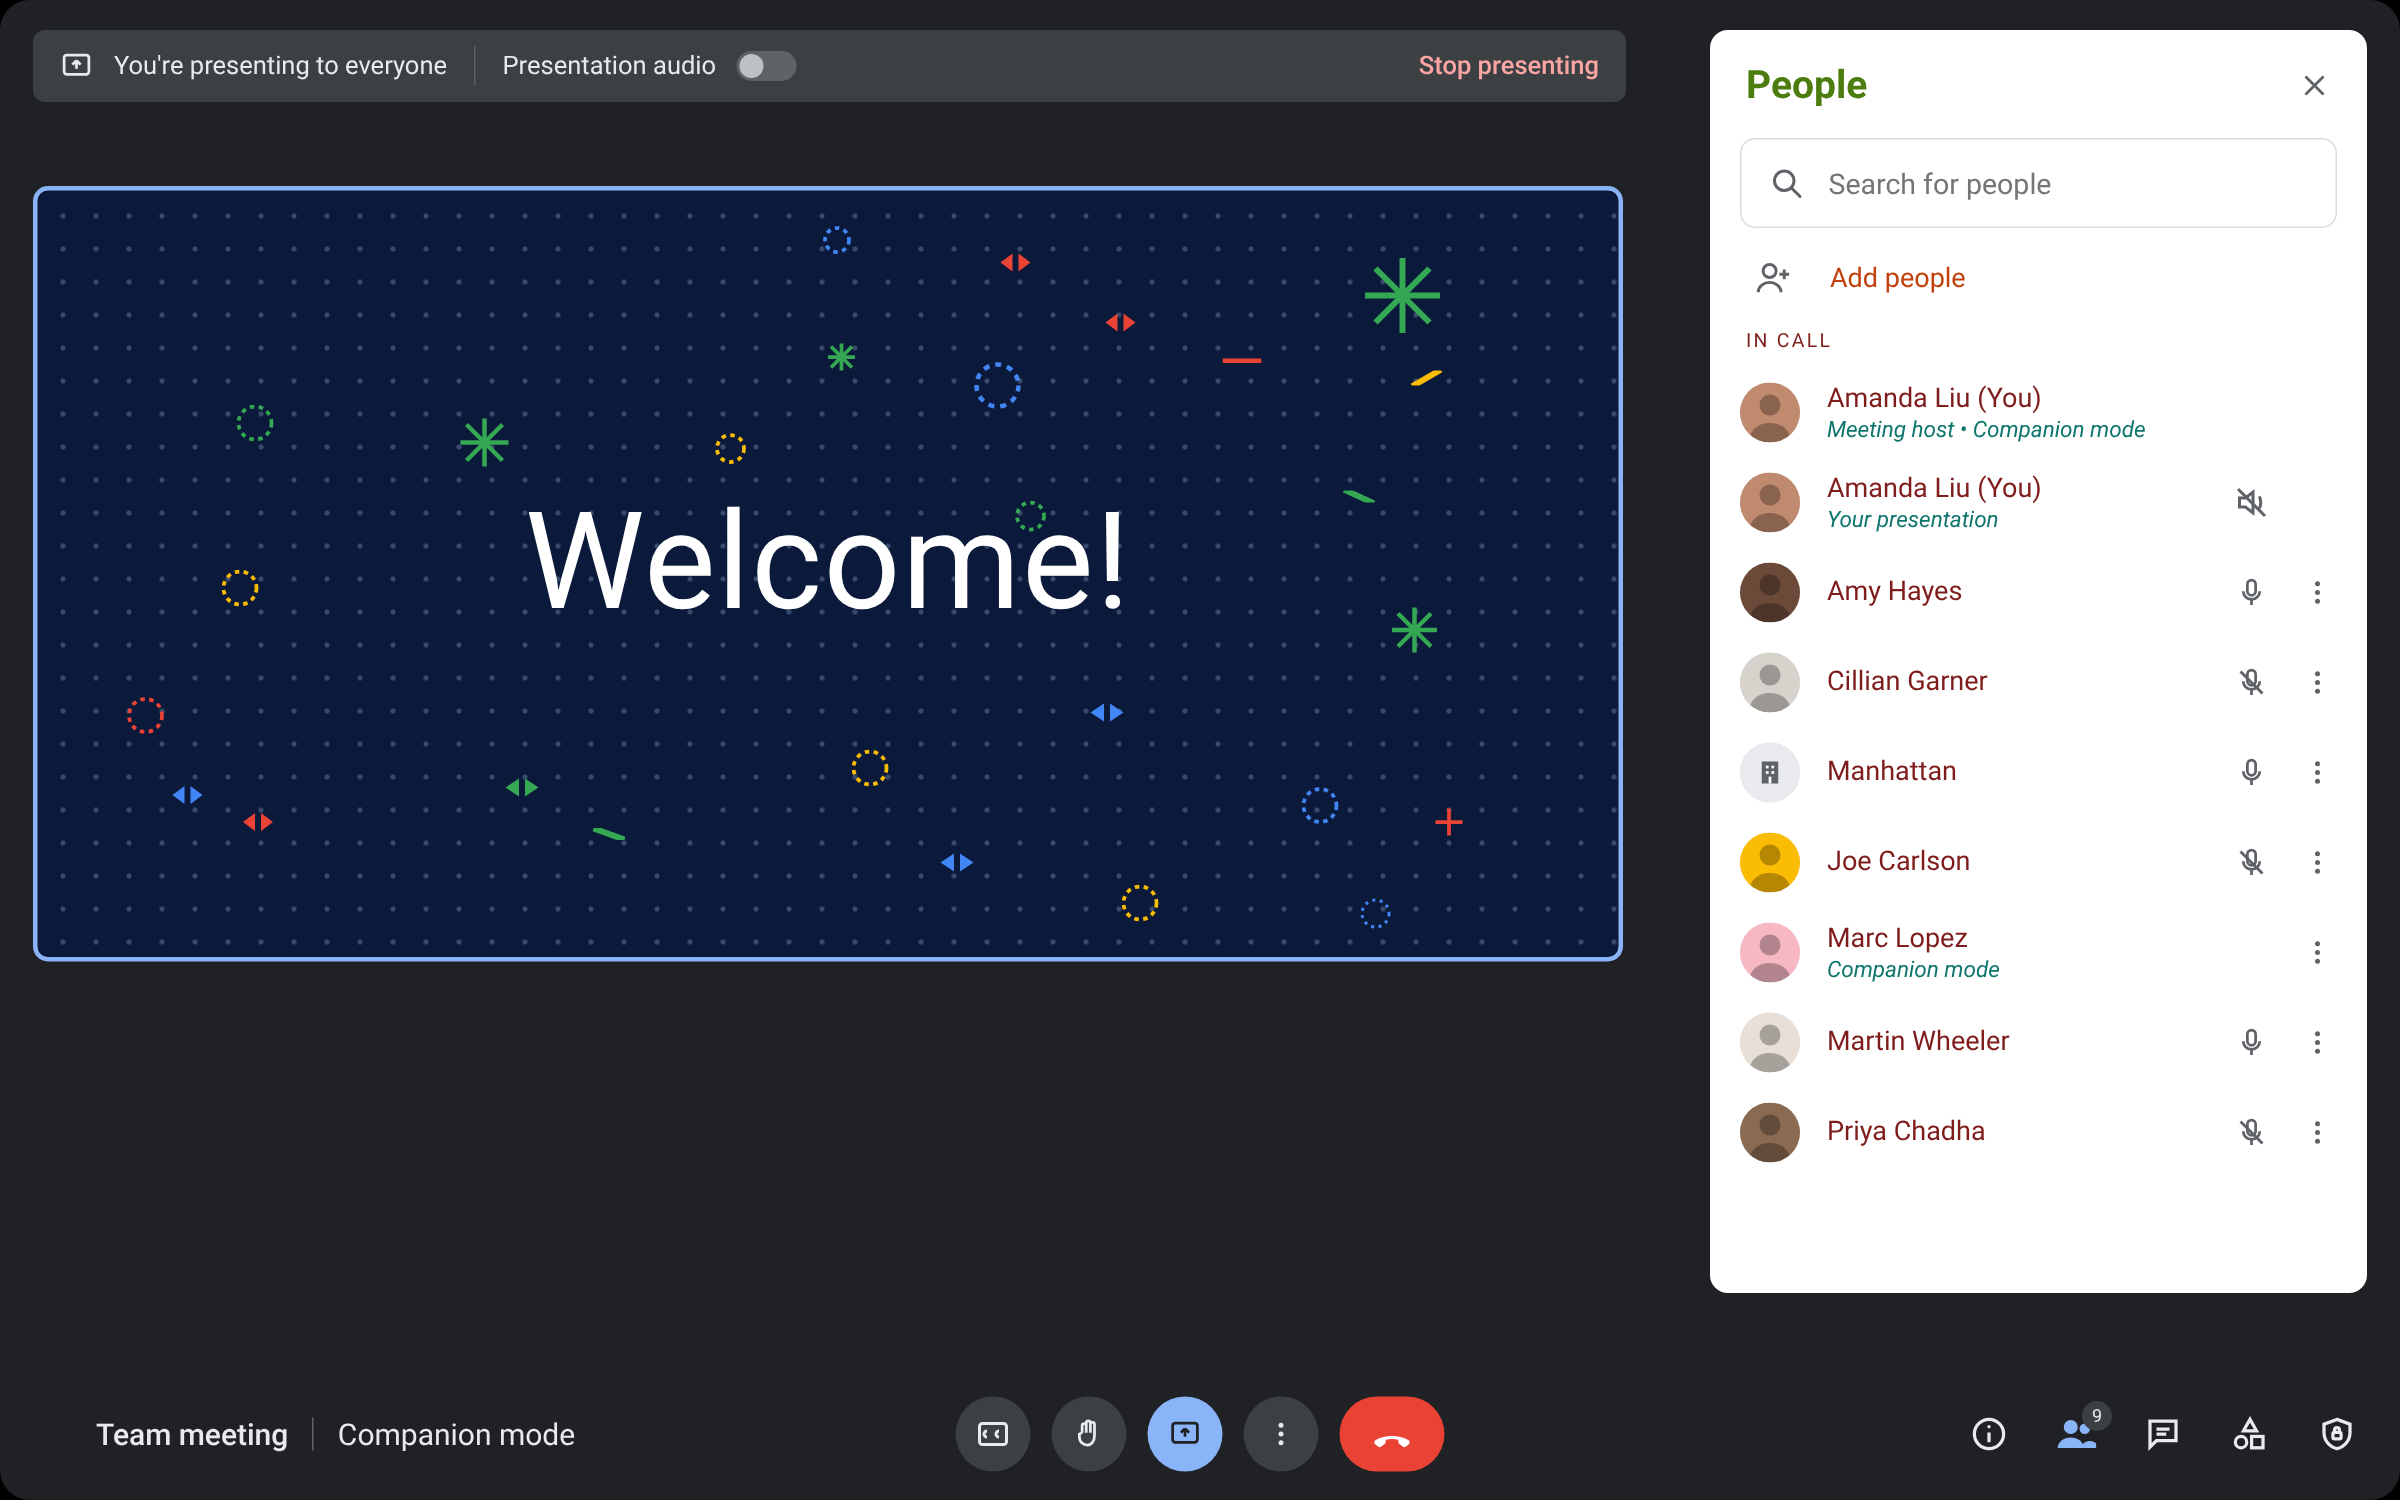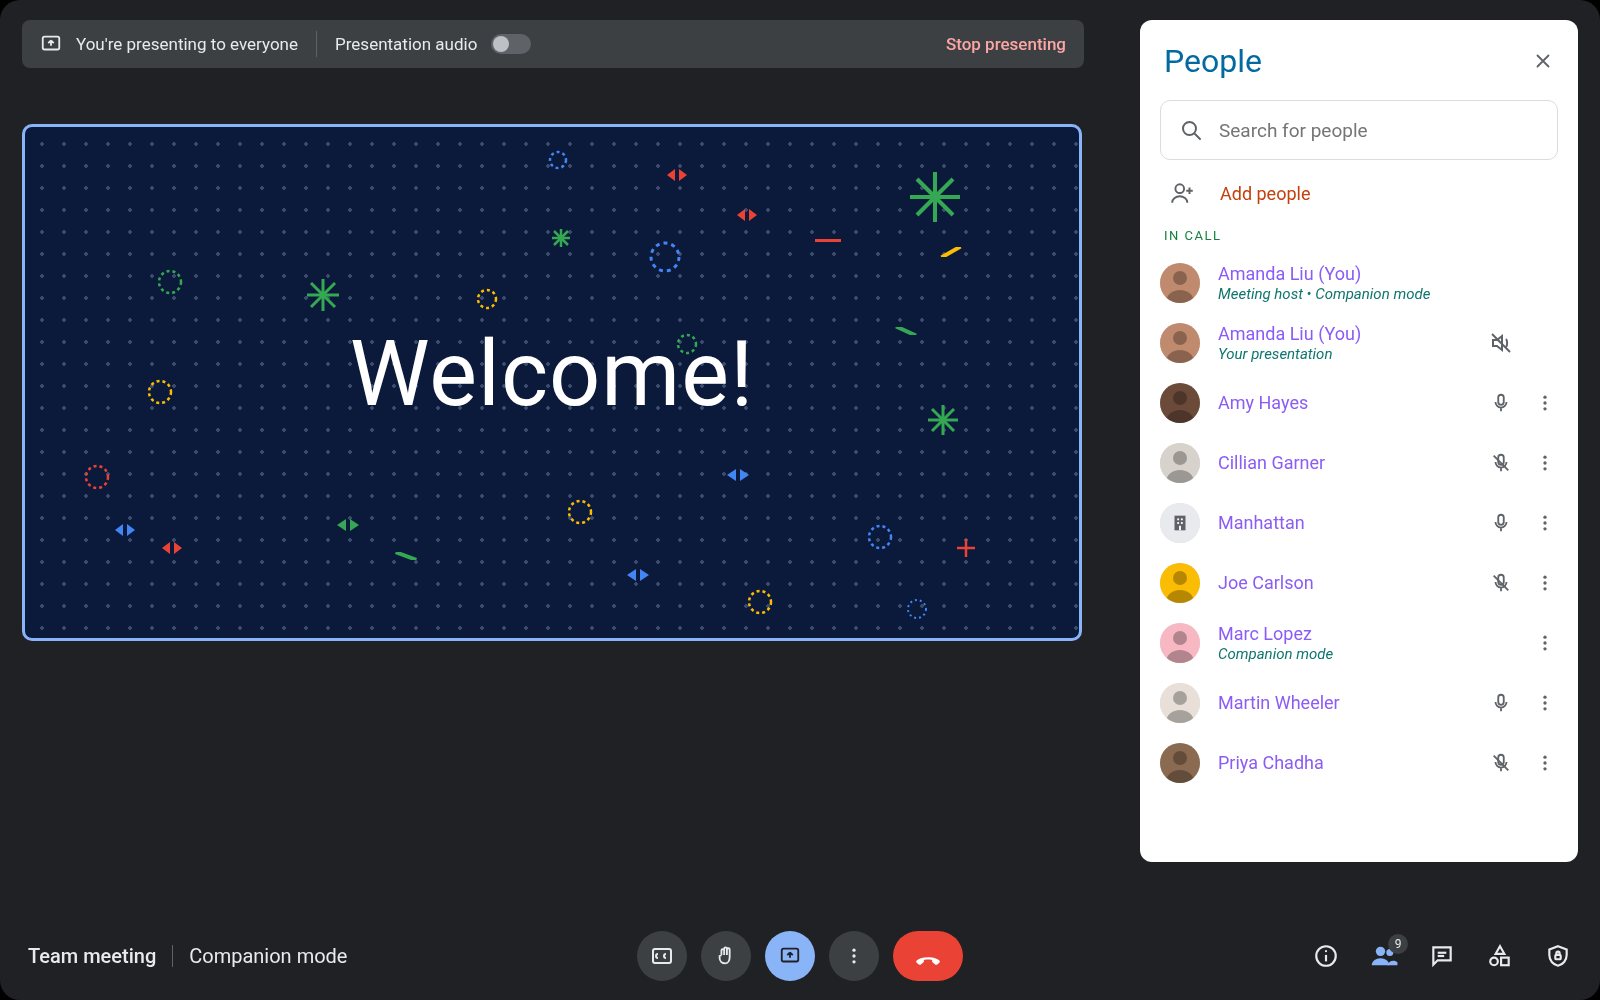--- a/index.html
+++ b/index.html
@@ -39,21 +39,21 @@
   .welcome {
     position:absolute; left:50%; top:50%; transform:translate(-50%,-58%);
     color:#fff; font-size:90px; font-weight:400; letter-spacing:1px;
   }
 
   
   .footer {
     position:absolute; left:0; right:0; bottom:0; height:88px;
     display:flex; align-items:center; padding:0 28px;
   }
-  .meeting-name { color:#e8eaed; font-size:20px; font-weight:500; }
+  .meeting-name { color:#e8eaed; font-size:20px; font-weight:500;margin-left:36px; }
   .foot-sep { width:1px; height:22px; background:#5f6368; margin:0 16px; }
   .mode { color:#e8eaed; font-size:20px; }
 
   .controls { position:absolute; left:50%; transform:translateX(-50%); display:flex; gap:14px; }
   .ctrl-btn {
     width:50px; height:50px; border-radius:50%; background:#3c4043;
     display:flex; align-items:center; justify-content:center; cursor:pointer; color:#e8eaed;
   }
   .ctrl-btn.active { background:#8ab4f8; color:#202124; }
   .ctrl-btn.leave { width:70px; border-radius:25px; background:#ea4335; color:#fff; }
@@ -66,34 +66,34 @@
     background:#3c4043; color:#e8eaed; font-size:12px; display:flex; align-items:center; justify-content:center; padding:0 5px;
   }
 
   
   .panel {
     position:absolute; top:20px; right:22px; width:438px; height:842px;
     background:#fff; border-radius:12px; padding:22px 0 10px 0;
     color:#3c4043; display:flex; flex-direction:column;
   }
   .panel-head { display:flex; align-items:center; padding:0 24px 14px 24px; }
-  .panel-title { font-size:32px; font-weight:400; color:#0369a1; }
+  .panel-title { font-size:26px; font-weight:700; color:#4d7c0f; }
   .close-x { margin-left:auto; cursor:pointer; color:#5f6368; }
   .search {
     margin:6px 20px 0 20px; height:60px; border:1px solid #dadce0; border-radius:10px;
     display:flex; align-items:center; padding:0 18px; gap:16px;
   }
   .search input { border:none; outline:none; font-size:19px; color:#5f6368; flex:1; background:transparent; }
   .add-row { display:flex; align-items:center; gap:24px; padding:20px 24px 18px 30px; cursor:pointer; color:#c2410c; font-size:18px; }
-  .section-label { padding:4px 24px 10px 24px; font-size:13px; letter-spacing:1.5px; color:#15803d; }
+  .section-label { padding:4px 24px 10px 24px; font-size:13px; letter-spacing:1.5px; color:#7f1d1d; }
   .plist { flex:1; overflow:auto; }
   .prow { display:flex; align-items:center; padding:10px 20px 10px 20px; gap:18px; }
   .avatar { width:40px; height:40px; border-radius:50%; background:#ddd; flex-shrink:0; display:flex; align-items:center; justify-content:center; overflow:hidden; }
   .pinfo { flex:1; min-width:0; }
-  .pname { font-size:18px; color:#8b5cf6; line-height:1.2; }
+  .pname { font-size:18px; color:#7f1d1d; line-height:1.2; }
   .psub  { font-size:15px; color:#0f766e; line-height:1.2;font-style:italic; }
   .picon { width:26px; color:#5f6368; display:flex; justify-content:center; cursor:pointer; }
 
   svg { display:block; }
 </style>
 </head>
 <body>
 
 <div class="app">
 

